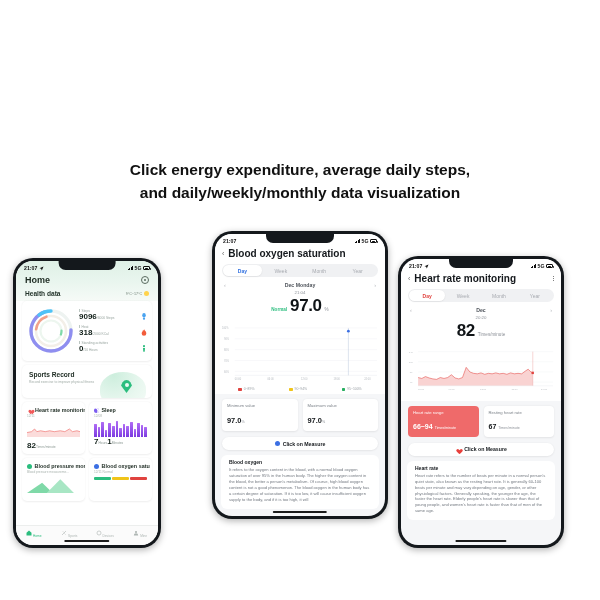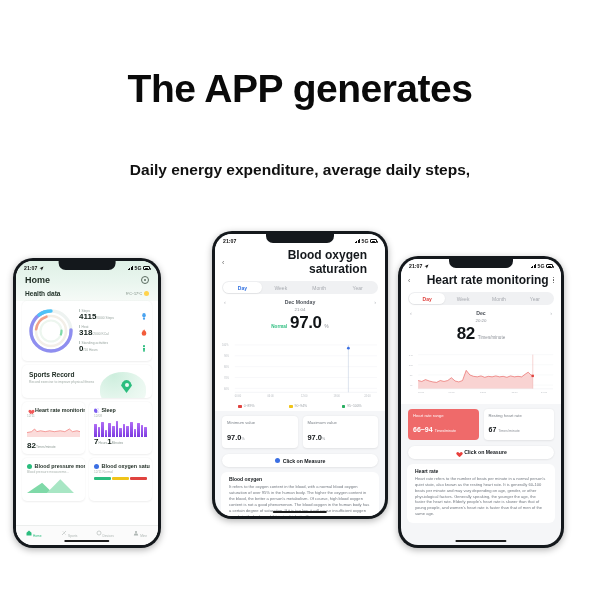--- a/index.html
+++ b/index.html
@@ -114,21 +114,21 @@
 
   .navbar { position:absolute; bottom:0; left:0; right:0; height:20px; background:#fbfbfb;
     border-top:0.5px solid #eceeed; display:flex; align-items:center; padding-bottom:3px; }
   .nav-item { flex:1; text-align:center; font-size:3.2px; color:#aeb6b3; }
   .nav-item.active { color:#2bbd7e; }
   .nav-ic { width:6px;height:6px;margin:0 auto 1px; }
 
   
   .app-head { display:flex; align-items:center; padding:3px 7px 5px; gap:4px; }
   .app-head .back { font-size:7px; color:#6a6a6a; }
-  .app-head h1 { flex:1; text-align:right; font-size:12px; font-weight:bold; color:#14181c; }
+  .app-head h1 { flex:1; text-align:left; font-size:10px; font-weight:bold; color:#14181c; }
   .kebab { display:flex; flex-direction:column; gap:1px; align-items:center; }
   .kebab i { width:1.3px;height:1.3px;background:#555;border-radius:50%;display:block; }
 
   .segment { margin:0 7px 5px; background:#f0f1f3; border-radius:9px; display:flex; padding:1.2px; }
   .seg { flex:1; text-align:center; font-size:5px; color:#a8abb1; padding:2.4px 0; border-radius:8px; }
   .seg.active { background:#fff; color:#e0433f; font-weight:bold; box-shadow:0 0.5px 1.5px rgba(0,0,0,0.10); }
   .seg.active.blue { color:#2f6fe0; }
 
   .datebar { display:flex; align-items:center; justify-content:space-between; padding:0 9px 1px; }
   .datebar .arr { font-size:5.5px; color:#b3b6bb; }
@@ -174,24 +174,24 @@
   .measure.red .bullet { background:transparent; position:relative; width:6px; height:5.4px; }
   .measure.red .bullet::before,.measure.red .bullet::after{content:"";position:absolute;top:0;width:3.1px;height:4.6px;background:#e8403c;border-radius:3.1px 3.1px 0 0;}
   .measure.red .bullet::before{left:2.95px;transform:rotate(45deg);transform-origin:0 100%;}
   .measure.red .bullet::after{left:2.95px;transform:rotate(-45deg);transform-origin:100% 100%;}
   .axis-lbl { font-size:2.6px; fill:#b9bdc2; }
 </style>
 </head>
 <body>
 
 <div class="headline">
-  <span>The APP generates</span>
 </div>
 <div class="subtitle">
-  <span>Daily energy expenditure, average daily steps,</span>
+  <span>Click energy expenditure, average daily steps,</span>
+  <span>and daily/weekly/monthly data visualization</span>
 </div>
 
 <div class="phone" id="phone-left">
   <div class="screen">
     <div class="notch"></div>
     <div class="lp-top">
       <div class="statusbar">
         <div class="sb-left">
           <span>21:07</span>
           <svg width="5" height="5" viewBox="0 0 10 10">
@@ -233,21 +233,21 @@
           <circle cx="24" cy="24" r="20" fill="none" stroke="#8f8ef0" stroke-width="3.4" stroke-linecap="round" stroke-dasharray="88 126" stroke-dashoffset="-30"></circle>
           <circle cx="24" cy="24" r="20" fill="none" stroke="#4fc3f7" stroke-width="3.4" stroke-linecap="round" stroke-dasharray="40 126" stroke-dashoffset="-112"></circle>
           <circle cx="24" cy="24" r="15" fill="none" stroke="#f2a08a" stroke-width="2.6" stroke-linecap="round" stroke-dasharray="17 95" stroke-dashoffset="-72"></circle>
           <circle cx="24" cy="24" r="10.5" fill="none" stroke="#7fd9a8" stroke-width="2.2" stroke-linecap="round" stroke-dasharray="4 70" stroke-dashoffset="-16"></circle>
         </svg>
       </div>
       <div class="stats">
         <div class="stat">
           <div class="stat-txt">
             <div class="stat-lbl">Steps</div>
-            <div class="stat-val"><span>4115</span><small>/6000 Steps</small></div>
+            <div class="stat-val"><span>9096</span><small>/6000 Steps</small></div>
           </div>
           <span class="stat-ic">
             <svg width="6" height="7" viewBox="0 0 10 12">
                 <ellipse cx="5" cy="4" rx="3" ry="4" fill="#4aa3f0"></ellipse>
                 <ellipse cx="5" cy="10" rx="2" ry="1.7" fill="#4aa3f0"></ellipse>
               </svg>
           </span>
         </div>
         <div class="stat">
           <div class="stat-txt">

